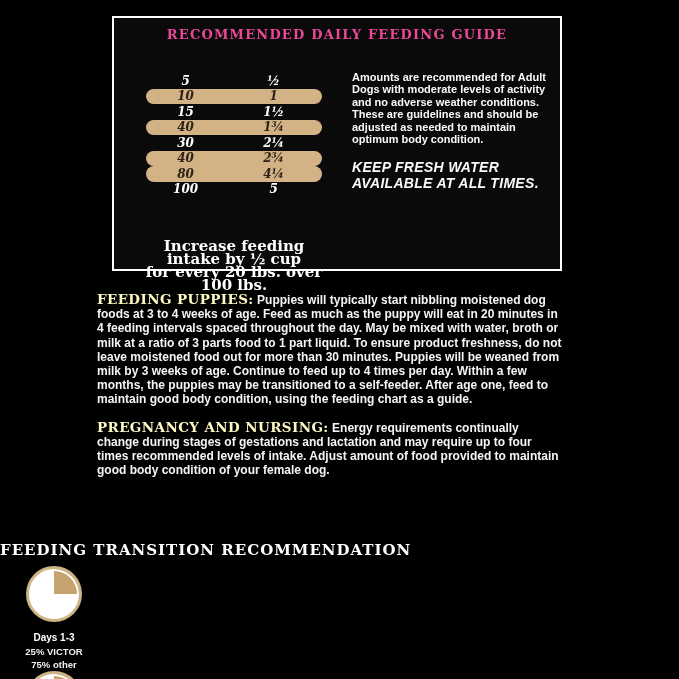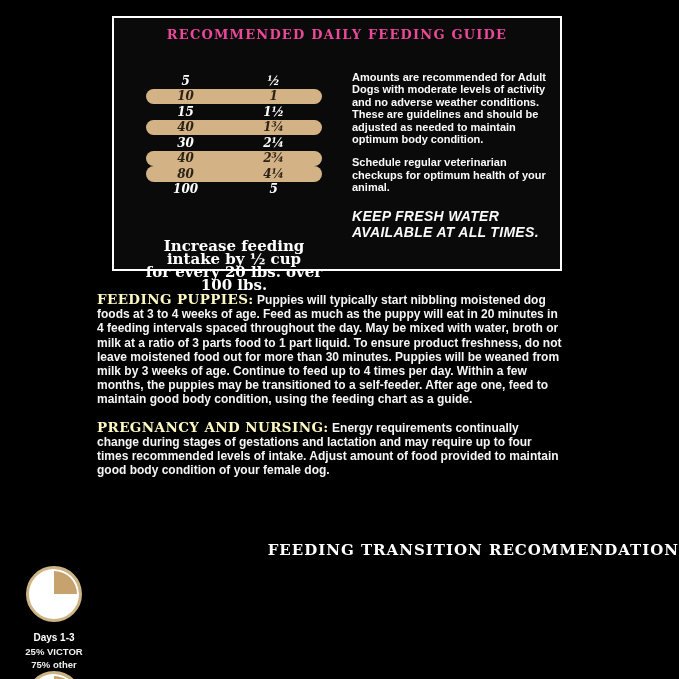--- a/index.html
+++ b/index.html
@@ -41,21 +41,21 @@
             font-size:14px !important;line-height:16px !important;letter-spacing:.3px;
             white-space:pre-line;margin-top:14px !important;}
 
   
   .text-sections{position:absolute;left:97px;top:292px;width:466px;}
   .section{margin:0 0 13px;font-weight:600;font-size:12px;line-height:14.2px;color:#f5f5f5;}
   .sec-heading{font-family:"DejaVu Serif",serif;font-weight:bold;font-style:normal;
                font-size:13.5px;letter-spacing:.4px;color:#fef9c3;}
 
   
-  .transition-title{position:absolute;left:0;top:541px;width:100%;margin:0;text-align:right;
+  .transition-title{position:absolute;left:0;top:541px;width:100%;margin:0;text-align:left;
                     font-family:"DejaVu Serif",serif;font-weight:bold;font-size:15px;letter-spacing:1px;}
   .pies{position:absolute;left:0;right:0;top:566px;display:flex;justify-content:center;
         padding-left:14px;flex-direction:column;}
   .pie-item{width:80px;text-align:center;}
   .pie{width:50px;height:50px;border-radius:50%;margin:0 auto 10px;
        border:3px solid var(--ring);box-shadow:inset 0 0 0 2px #fff;}
   .pie-days{font-weight:bold;font-size:10px;margin-bottom:3px;}
   .pie-line{font-weight:600;font-size:9.5px;line-height:12.5px;color:#efefef;}
 </style>
 </head>
@@ -101,21 +101,20 @@
             <div class="td">5</div>
           </div>
       </div>
     </div>
 
     <p class="note">Increase feeding intake by ½ cup
 for every 20 lbs. over 100 lbs.</p>
 
     <div class="right-col">
       <p>Amounts are recommended for Adult Dogs with moderate levels of activity and no adverse weather conditions. These are guidelines and should be adjusted as needed to maintain optimum body condition.</p>
-      <p>Schedule regular veterinarian checkups for optimum health of your animal.</p>
       <p class="emphasis">KEEP FRESH WATER
 AVAILABLE AT ALL TIMES.</p>
     </div>
   </section>
 
   <section class="text-sections">
     <p class="section">
       <span class="sec-heading">FEEDING PUPPIES:</span>
       <span>Puppies will typically start nibbling moistened dog foods at 3 to 4 weeks of age. Feed as much as the puppy will eat in 20 minutes in 4 feeding intervals spaced throughout the day. May be mixed with water, broth or milk at a ratio of 3 parts food to 1 part liquid. To ensure product freshness, do not leave moistened food out for more than 30 minutes. Puppies will be weaned from milk by 3 weeks of age. Continue to feed up to 4 times per day. Within a few months, the puppies may be transitioned to a self-feeder. After age one, feed to maintain good body condition, using the feeding chart as a guide.</span>
     </p>

